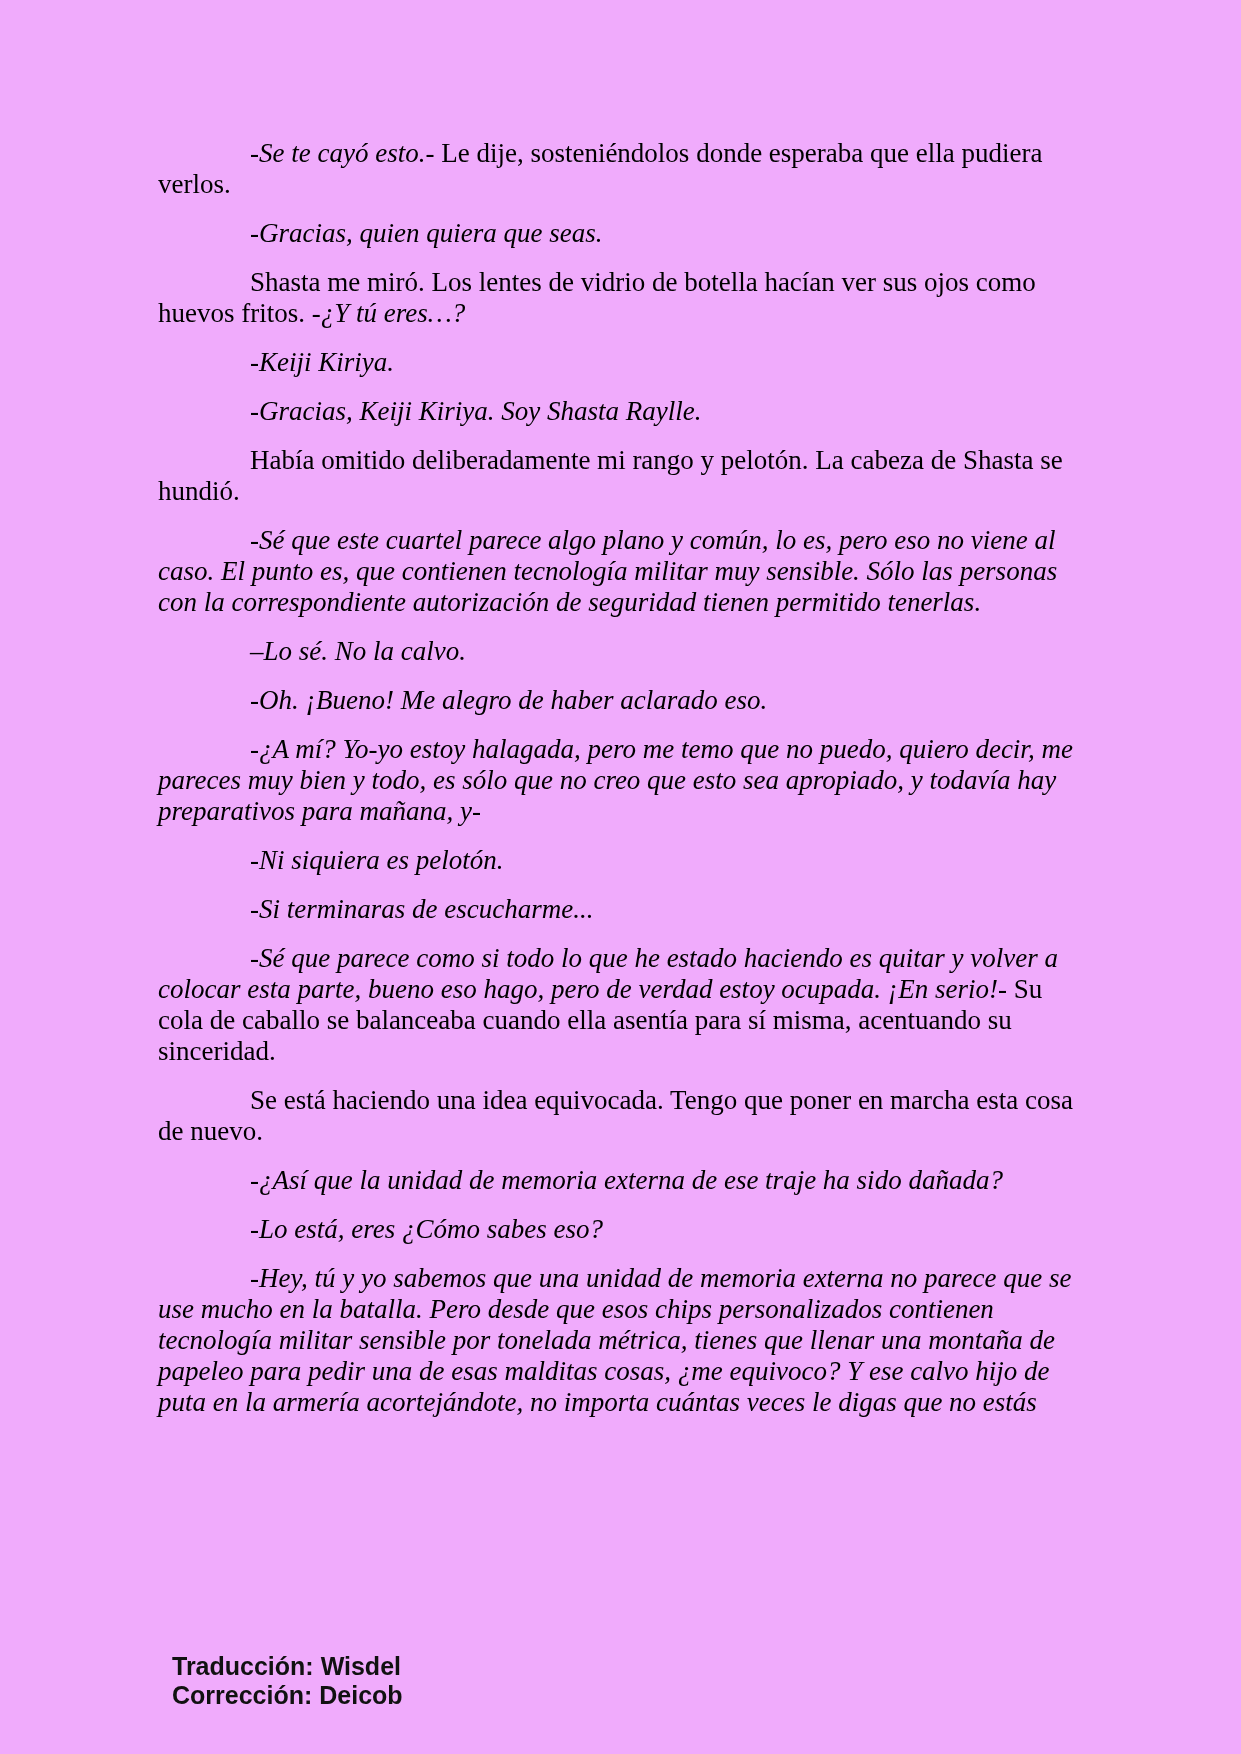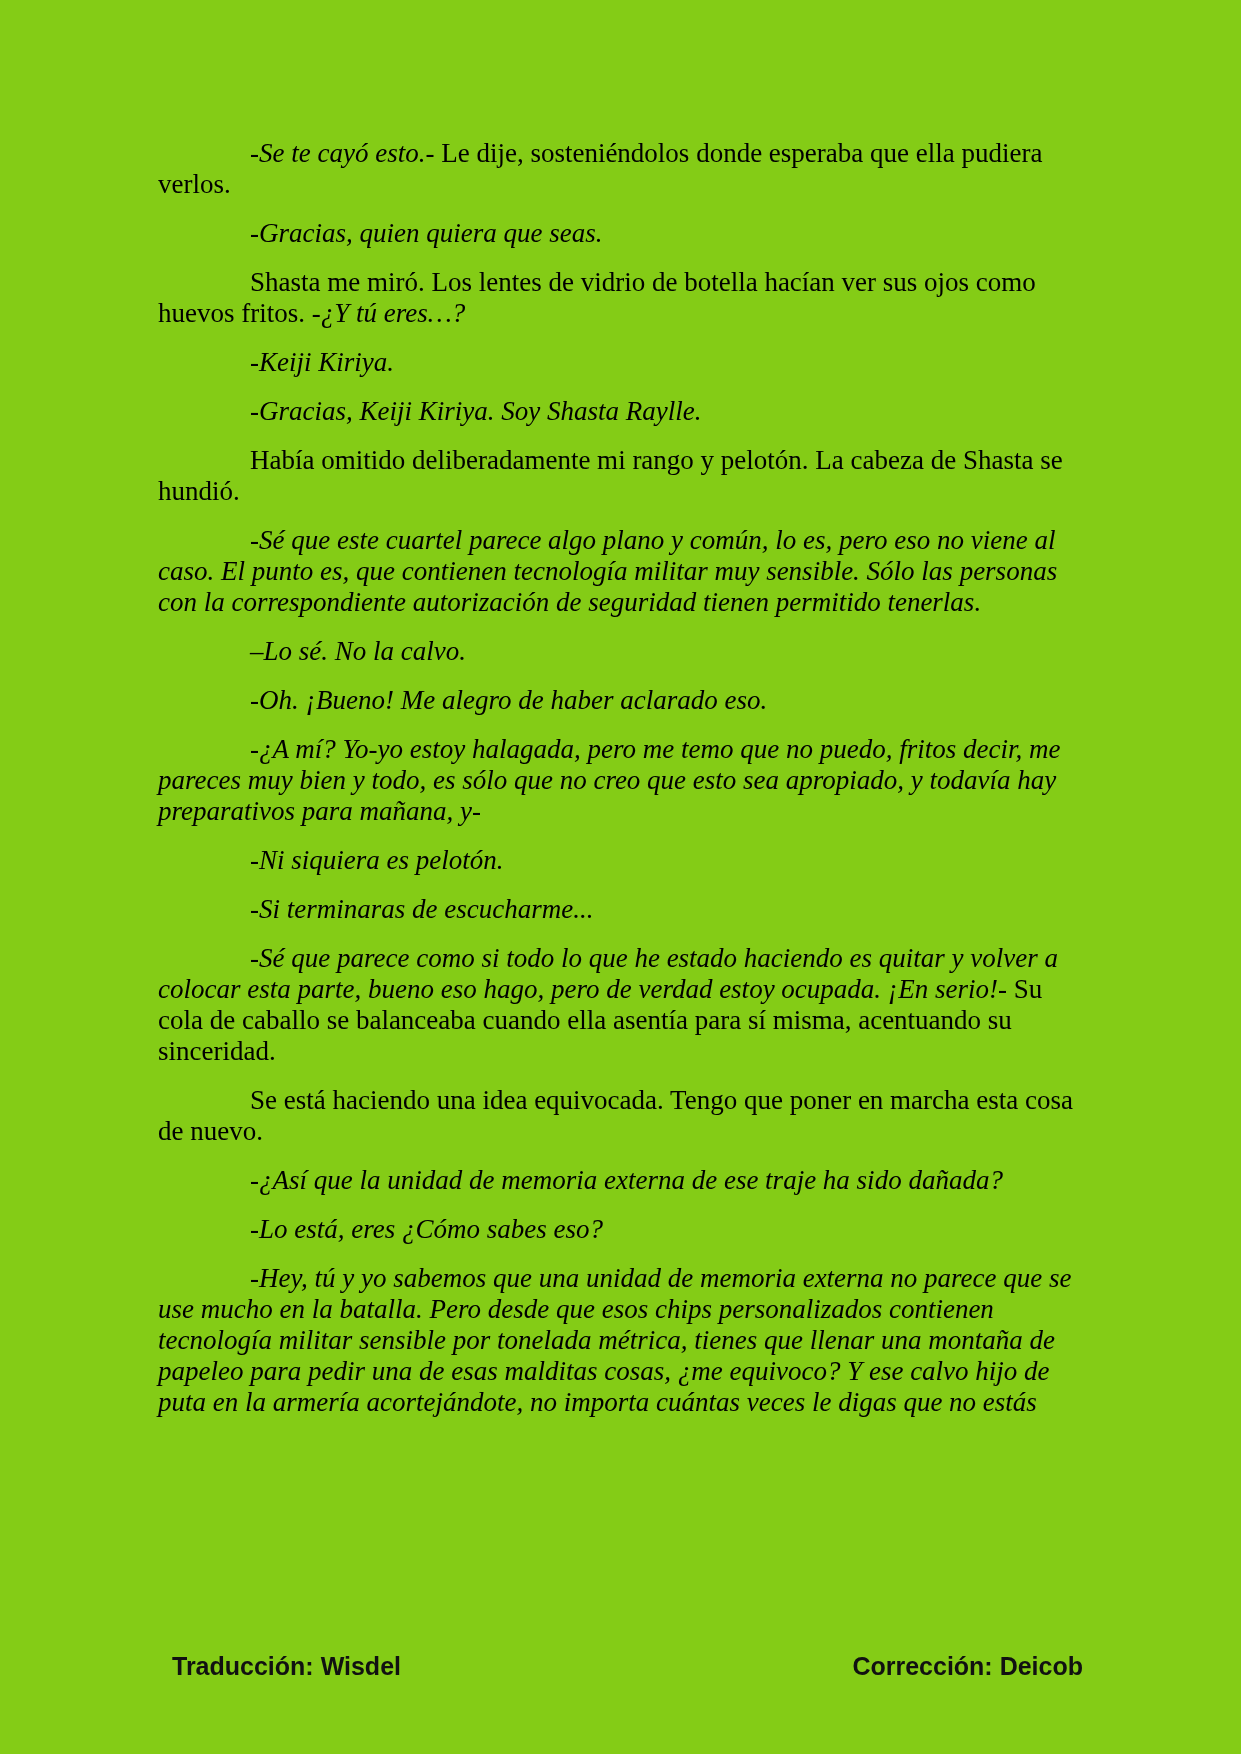--- a/index.html
+++ b/index.html
@@ -7,21 +7,21 @@
     width: 1241px;
     height: 1754px;
     background: #ffffff;
     position: relative;
     overflow: hidden;
     font-family: "Liberation Serif", serif;
   }
   .page {
     position: absolute;
     inset: 0;
-    background: #84cc16;
+    background: #f0abfc;
   }
   .text-block {
     position: absolute;
     left: 158px;
     top: 138px;
     width: 925px;
   }
   .para {
     margin: 0 0 18px 0;
     font-size: 27px;
@@ -37,38 +37,39 @@
     left: 172px;
     right: 158px;
     top: 1652px;
     display: flex;
     justify-content: space-between;
     align-items: baseline;
     font-family: "Liberation Sans", sans-serif;
     font-weight: 700;
     font-size: 25px;
     color: #111111;
+    flex-direction: column;
   }
 </style>
 </head>
 <body>
 
 <div class="page">
 
   <div class="text-block">
       <p class="para"><span class="it">-Se te cayó esto.-</span><span class="rm"> Le dije, sosteniéndolos donde esperaba que ella pudiera verlos.</span></p>
       <p class="para"><span class="it">-Gracias, quien quiera que seas.</span></p>
       <p class="para"><span class="rm">Shasta me miró. Los lentes de vidrio de botella hacían ver sus ojos como huevos fritos. </span><span class="it">-¿Y tú eres…?</span></p>
       <p class="para"><span class="it">-Keiji Kiriya.</span></p>
       <p class="para"><span class="it">-Gracias, Keiji Kiriya. Soy Shasta Raylle.</span></p>
       <p class="para"><span class="rm">Había omitido deliberadamente mi rango y pelotón. La cabeza de Shasta se hundió.</span></p>
       <p class="para"><span class="it">-Sé que este cuartel parece algo plano y común, lo es, pero eso no viene al caso. El punto es, que contienen tecnología militar muy sensible. Sólo las personas con la correspondiente autorización de seguridad tienen permitido tenerlas.</span></p>
       <p class="para"><span class="it">–Lo sé. No la calvo.</span></p>
       <p class="para"><span class="it">-Oh. ¡Bueno! Me alegro de haber aclarado eso.</span></p>
-      <p class="para"><span class="it">-¿A mí? Yo-yo estoy halagada, pero me temo que no puedo, fritos decir, me pareces muy bien y todo, es sólo que no creo que esto sea apropiado, y todavía hay preparativos para mañana, y-</span></p>
+      <p class="para"><span class="it">-¿A mí? Yo-yo estoy halagada, pero me temo que no puedo, quiero decir, me pareces muy bien y todo, es sólo que no creo que esto sea apropiado, y todavía hay preparativos para mañana, y-</span></p>
       <p class="para"><span class="it">-Ni siquiera es pelotón.</span></p>
       <p class="para"><span class="it">-Si terminaras de escucharme...</span></p>
       <p class="para"><span class="it">-Sé que parece como si todo lo que he estado haciendo es quitar y volver a colocar esta parte, bueno eso hago, pero de verdad estoy ocupada. ¡En serio!-</span><span class="rm"> Su cola de caballo se balanceaba cuando ella asentía para sí misma, acentuando su sinceridad.</span></p>
       <p class="para"><span class="rm">Se está haciendo una idea equivocada. Tengo que poner en marcha esta cosa de nuevo.</span></p>
       <p class="para"><span class="it">-¿Así que la unidad de memoria externa de ese traje ha sido dañada?</span></p>
       <p class="para"><span class="it">-Lo está, eres ¿Cómo sabes eso?</span></p>
       <p class="para"><span class="it">-Hey, tú y yo sabemos que una unidad de memoria externa no parece que se use mucho en la batalla. Pero desde que esos chips personalizados contienen tecnología militar sensible por tonelada métrica, tienes que llenar una montaña de papeleo para pedir una de esas malditas cosas, ¿me equivoco? Y ese calvo hijo de puta en la armería acortejándote, no importa cuántas veces le digas que no estás</span></p>
     </div>
 
   <div class="footer">

